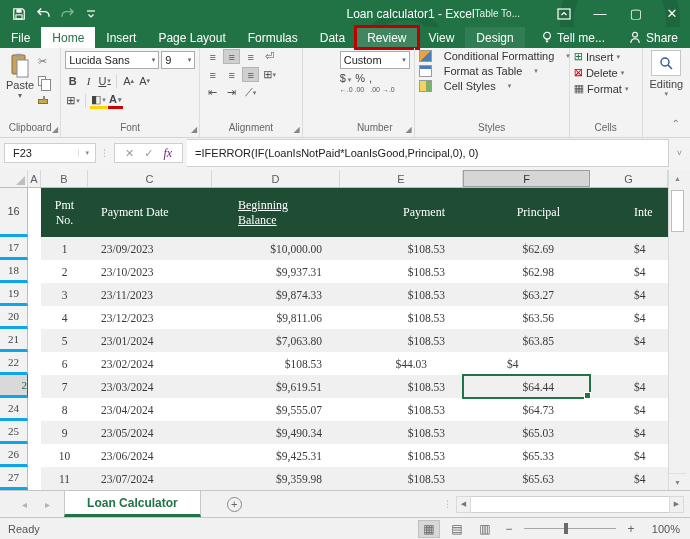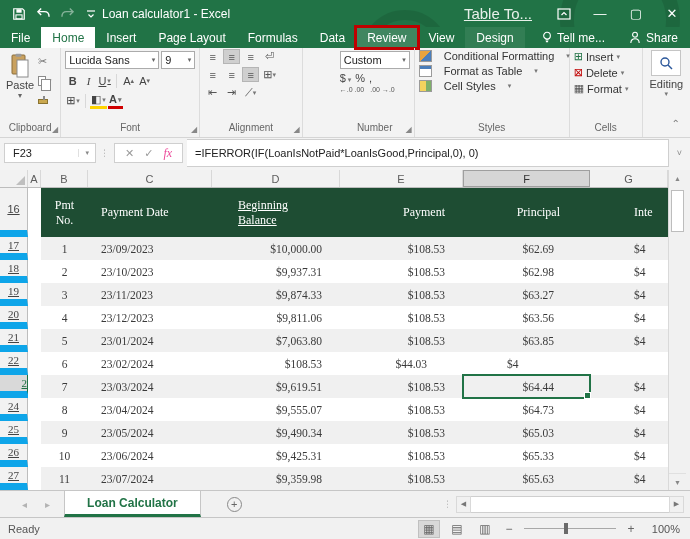--- a/index.html
+++ b/index.html
@@ -12,22 +12,22 @@
   
   .titlebar {
     height:27px; background:#217346; color:#fff; display:flex; align-items:center;
     position:relative; flex:0 0 auto; overflow:hidden;
   }
   .deco-circle { position:absolute; border:14px solid rgba(0,0,0,.10); border-radius:50%; pointer-events:none; }
   .dc1 { width:120px; height:120px; left:560px; top:-40px; }
   .dc2 { width:90px; height:90px; left:360px; top:10px; border-width:10px; }
   .qat { display:flex; align-items:center; gap:2px; padding-left:8px; z-index:1; }
   .qat-btn { width:22px; height:22px; display:flex; align-items:center; justify-content:center; }
-  .win-title { flex:1; text-align:left; font-size:12px; z-index:1; white-space:nowrap; }
-  .ctx-label { font-size:15px; color:#e8f0ea; margin-right:14px; z-index:1; white-space:nowrap;text-decoration:underline; }
+  .win-title { flex:1; text-align:right; font-size:12px; z-index:1; white-space:nowrap; }
+  .ctx-label { font-size:10px; color:#e8f0ea; margin-right:26px; z-index:1; white-space:nowrap; }
   .win-btns { display:flex; z-index:1; }
   .win-btn { width:36px; height:27px; display:flex; align-items:center; justify-content:center; font-size:13px; color:#fff; cursor:default; }
   
   .tabrow { height:21px; background:#217346; display:flex; align-items:stretch; color:#fff; flex:0 0 auto; position:relative; }
   .tab { padding:0 11px; display:flex; align-items:center; font-size:12px; white-space:nowrap; }
   .tab.active { background:#fff; color:#217346; }
   .tab.review-box { outline:3px solid #c00000; outline-offset:-1px; background:rgba(255,255,255,.14); }
   .tab.ctx { background:rgba(255,255,255,.08); }
   .tabrow .spacer { flex:1; }
   .tellme, .share { display:flex; align-items:center; gap:5px; padding:0 12px; font-size:12px; }
@@ -92,34 +92,34 @@
   .edit-arr { font-size:7px; color:#777; }
   .ribbon-end { flex:1; position:relative; }
   .collapse-chev { position:absolute; right:10px; bottom:8px; font-size:10px; color:#777; }
   
   .formulabar { height:32px; background:#f3f3f3; display:flex; align-items:center; padding:4px 4px 6px 4px; gap:4px; flex:0 0 auto; }
   .namebox { width:92px; height:20px; background:#fff; border:1px solid #cfcfcf; display:flex; align-items:center; font-size:11px; padding-left:8px; color:#222; }
   .namebox .arr { margin-left:auto; font-size:7px; color:#888; padding:0 6px; border-left:1px solid #e0e0e0; }
   .fb-dots { color:#aaa; font-size:9px; letter-spacing:1px; }
   .fx-box { height:20px; background:#fff; border:1px solid #cfcfcf; display:flex; align-items:center; gap:10px; padding:0 10px; }
   .fx-x, .fx-check { color:#9a9a9a; font-size:11px; }
-  .fx-fx { font-family:"Liberation Serif", serif; font-style:italic; color:#ec4899; font-size:12px; }
+  .fx-fx { font-family:"Liberation Serif", serif; font-style:italic; color:#701a75; font-size:12px; }
   .fml { flex:1; height:28px; background:#fff; border:1px solid #cfcfcf; border-left:none; display:flex; align-items:center; font-size:11px; color:#222; padding-left:8px; white-space:nowrap; overflow:hidden; }
   .fb-expand { color:#888; font-size:9px; padding:0 4px; }
   
   .sheet { position:relative; flex:1; background:#fff; overflow:hidden; }
   .grid-cols { display:grid; grid-template-columns:28px 13px 47px 124px 128px 123px 127px 78px; }
   .colhead-row { height:18px; background:#f2f2f2; border-bottom:1px solid #bdbdbd; }
   .colhead { font-size:11px; color:#5c5c5c; display:flex; align-items:center; justify-content:center; border-right:1px solid #d8d8d8; }
   .colhead.sel { background:#d6d6d6; border:1px solid #9f9f9f; color:#333; }
   .corner { position:relative; background:#f2f2f2; border-right:1px solid #d8d8d8; }
   .corner:after { content:""; position:absolute; right:2px; bottom:2px; border-style:solid; border-width:0 0 9px 9px; border-color:transparent transparent #bfbfbf transparent; }
   .thead-row { height:49px; }
   .thead-row .rowhead { font-size:11px; }
-  .rowhead { background:#f2f2f2; border-right:1px solid #bdbdbd; border-bottom:7px solid #0ea5e9; display:flex; align-items:center; justify-content:center; font-size:11px; color:#444;text-decoration:underline; }
+  .rowhead { background:#f2f2f2; border-right:1px solid #bdbdbd; border-bottom:3px solid #0ea5e9; display:flex; align-items:center; justify-content:center; font-size:11px; color:#444; }
   .rowhead.active { background:#d9d9d9; color:#1d6f42; border-right:2px solid #217346;padding-left:27px; }
   .th-cell { background:#1e4d33; color:#fff; font-family:"Liberation Serif", serif; font-size:12px; display:flex; align-items:center; }
   .th-b { justify-content:center; text-align:center; }
   .th-c { padding-left:13px; }
   .th-num { justify-content:flex-end; text-align:right; padding-right:18px; }
   .th-d span { display:inline-block; width:84px; text-align:left;text-decoration:underline; }
   .th-g { padding-left:44px; overflow:hidden; white-space:nowrap; }
   .drow { height:23px; font-family:"Liberation Serif", serif; font-size:11.5px; color:#3a3a3a; }
   .drow .c { display:flex; align-items:center; background:transparent; white-space:nowrap; }
   .drow.band .c { background:#f0f0f0; }

